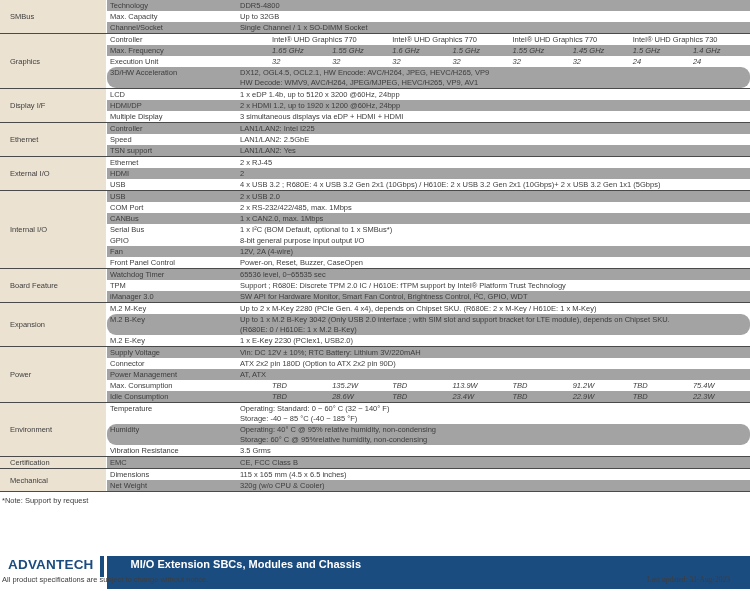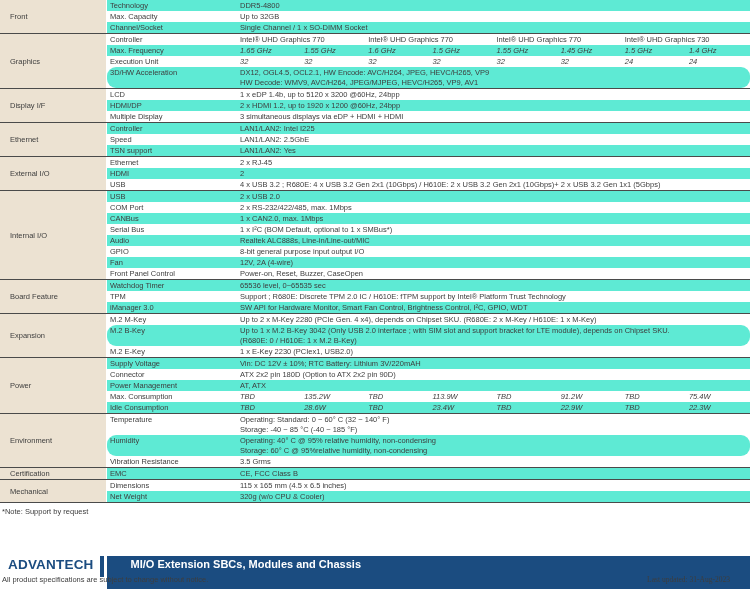--- a/index.html
+++ b/index.html
@@ -5,24 +5,24 @@
   html,body{margin:0;padding:0;background:#fff;}
   .sheet{position:relative;width:750px;height:591px;background:#ffffff;
          font-family:"Liberation Sans",sans-serif;font-size:7.5px;color:#3d3d3d;overflow:hidden;}
   .spec-table{width:750px;}
   .section{display:flex;border-bottom:1px solid #4a4a4a;}
   .cat{width:107px;box-sizing:border-box;background:#ece2d2;display:flex;align-items:center;
        padding-left:10px;border-right:1px solid #ffffff;}
   .rows{flex:1;display:flex;flex-direction:column;min-width:0;}
   .row{display:flex;height:11px;line-height:11px;overflow:hidden;}
   .row.h2{height:21px;line-height:10px;padding-top:1px;box-sizing:border-box;border-radius:9px;}
-  .row.g{background:#5eead4;justify-content:space-between;}
+  .row.g{background:#a3a3a3;justify-content:space-between;}
   .sub{width:130px;box-sizing:border-box;padding-left:3px;white-space:nowrap;flex-shrink:0;}
   .val{flex:1;padding-left:3px;white-space:nowrap;min-width:0;}
-  .cells{flex:1;display:flex;min-width:0;}
+  .cells{flex:1;display:flex;min-width:0;margin-left:32px;}
   .cell{box-sizing:border-box;padding-left:3px;white-space:nowrap;overflow:hidden;}
   .cell.s1{width:12.5%;font-style:italic;}
   .cell.s2{width:25%;}
   .vline-sep{white-space:nowrap;}
   .note{margin-top:4px;padding-left:2px;}
   .footerbar{position:absolute;left:0;top:556px;width:750px;display:flex;align-items:flex-start;}
   .brand{height:17px;line-height:17px;padding-left:8px;padding-right:6px;color:#1b4c80;
          font-weight:bold;font-size:13.5px;letter-spacing:0.2px;}
   .vline{width:4px;height:21px;background:#1b4c80;margin-right:3px;flex-shrink:0;}
   .bluebar{flex:1;height:33px;line-height:17px;background:#1b4c80;color:#ffffff;
@@ -30,21 +30,21 @@
   .disclaimer{position:absolute;left:2px;top:575px;font-size:7.5px;}
   .updated{position:absolute;right:20px;top:575px;font-size:7.5px;font-family:Liberation Serif, serif;}
 </style>
 </head>
 <body>
 
 <div class="sheet">
 
   <div class="spec-table">
       <div class="section">
-        <div class="cat">Front</div>
+        <div class="cat">SMBus</div>
         <div class="rows">
           <div class="row g">
             <div class="sub">Technology</div>
             <div class="val">DDR5-4800</div>
           </div>
           <div class="row">
             <div class="sub">Max. Capacity</div>
             <div class="val">Up to 32GB</div>
           </div>
           <div class="row g">
@@ -163,24 +163,20 @@
             <div class="val">2 x RS-232/422/485, max. 1Mbps</div>
           </div>
           <div class="row g">
             <div class="sub">CANBus</div>
             <div class="val">1 x CAN2.0, max. 1Mbps</div>
           </div>
           <div class="row">
             <div class="sub">Serial Bus</div>
             <div class="val">1 x I²C (BOM Default, optional to 1 x SMBus*)</div>
           </div>
-          <div class="row g">
-            <div class="sub">Audio</div>
-            <div class="val">Realtek ALC888s, Line-in/Line-out/MIC</div>
-          </div>
           <div class="row">
             <div class="sub">GPIO</div>
             <div class="val">8-bit general purpose input output I/O</div>
           </div>
           <div class="row g">
             <div class="sub">Fan</div>
             <div class="val">12V, 2A (4-wire)</div>
           </div>
           <div class="row">
             <div class="sub">Front Panel Control</div>

